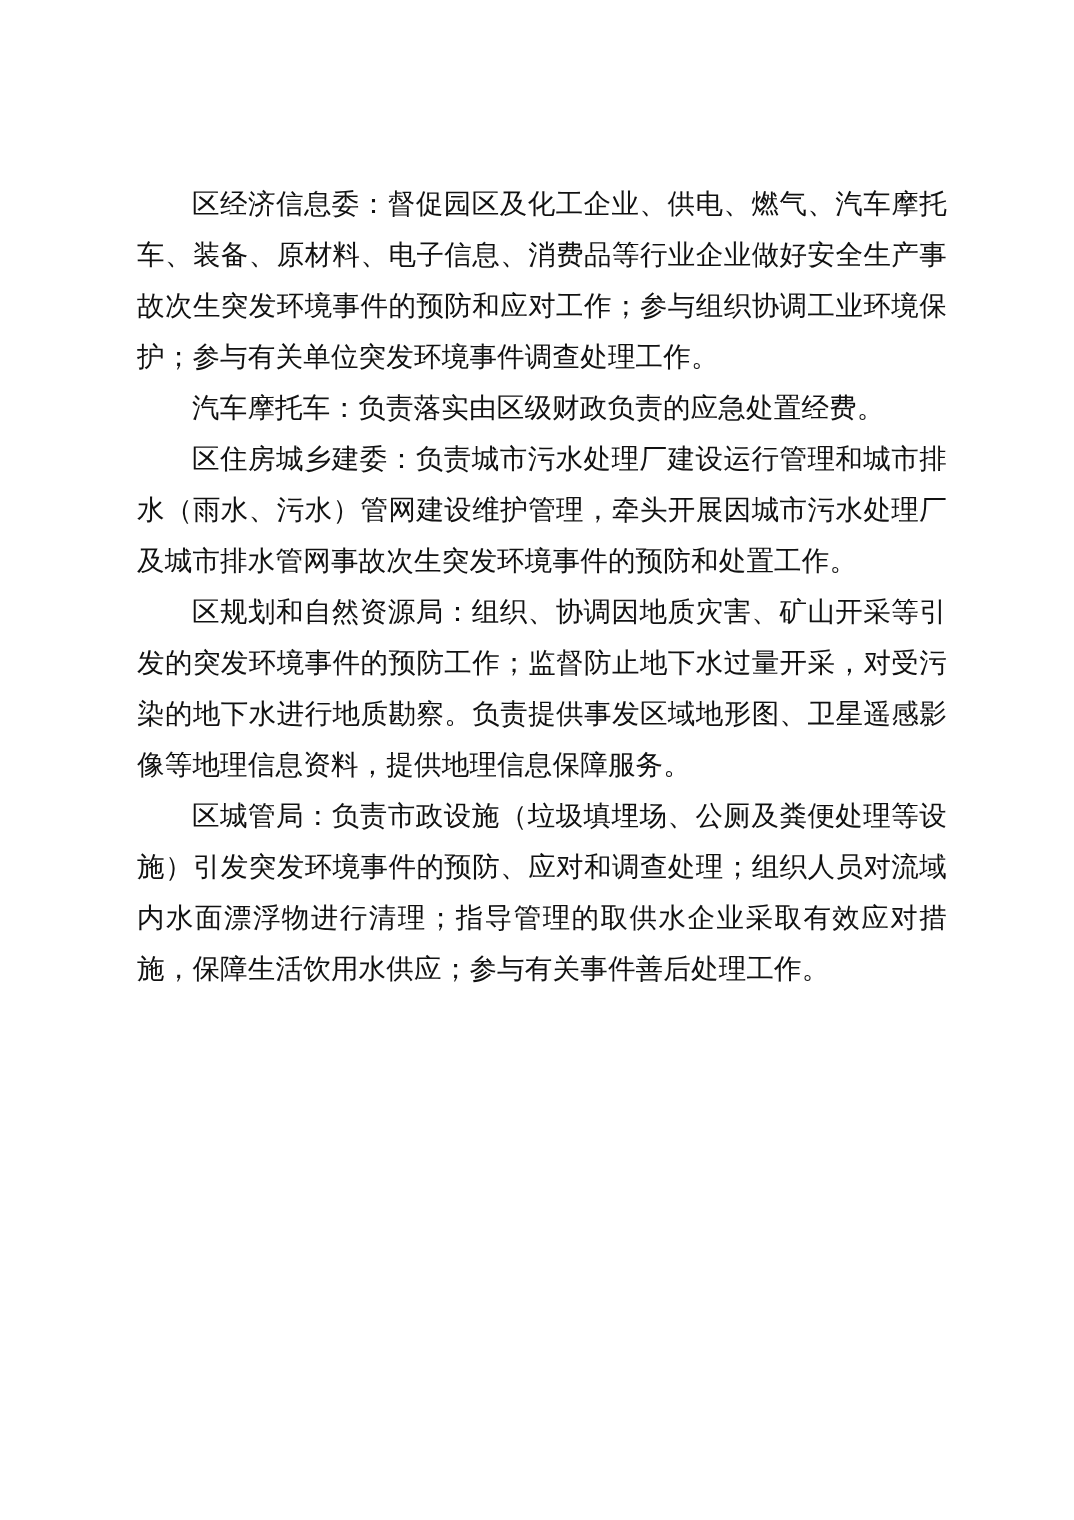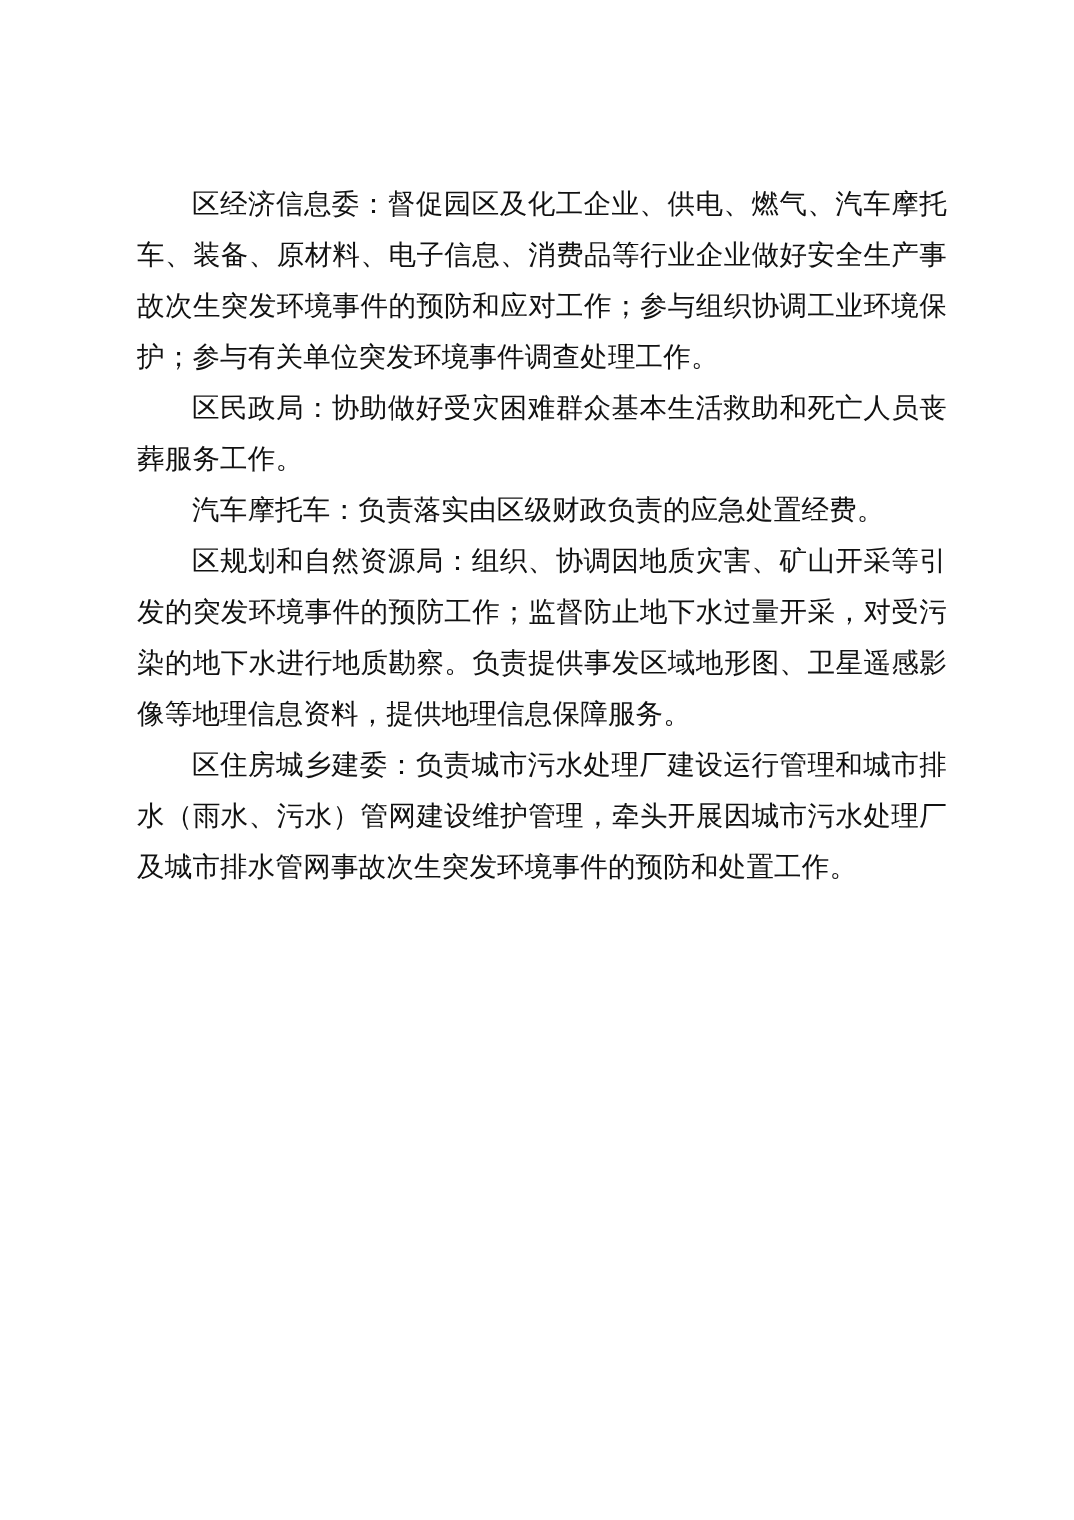--- a/index.html
+++ b/index.html
@@ -43,19 +43,19 @@
     font-size: 19px;
     color: #222222;
   }
 </style>
 </head>
 <body>
 
 <div class="page">
   <div class="content">
     <p class="para">区经济信息委：督促园区及化工企业、供电、燃气、汽车摩托车、装备、原材料、电子信息、消费品等行业企业做好安全生产事故次生突发环境事件的预防和应对工作；参与组织协调工业环境保护；参与有关单位突发环境事件调查处理工作。</p>
-    <p class="para">区民政局：协助做好受灾困难群众基本生活救助和死亡人员丧葬服务工作。</p>
     <p class="para">汽车摩托车：负责落实由区级财政负责的应急处置经费。</p>
+    <p class="para">区住房城乡建委：负责城市污水处理厂建设运行管理和城市排水（雨水、污水）管网建设维护管理，牵头开展因城市污水处理厂及城市排水管网事故次生突发环境事件的预防和处置工作。</p>
     <p class="para">区规划和自然资源局：组织、协调因地质灾害、矿山开采等引发的突发环境事件的预防工作；监督防止地下水过量开采，对受污染的地下水进行地质勘察。负责提供事发区域地形图、卫星遥感影像等地理信息资料，提供地理信息保障服务。</p>
-    <p class="para">区住房城乡建委：负责城市污水处理厂建设运行管理和城市排水（雨水、污水）管网建设维护管理，牵头开展因城市污水处理厂及城市排水管网事故次生突发环境事件的预防和处置工作。</p>
+    <p class="para">区城管局：负责市政设施（垃圾填埋场、公厕及粪便处理等设施）引发突发环境事件的预防、应对和调查处理；组织人员对流域内水面漂浮物进行清理；指导管理的取供水企业采取有效应对措施，保障生活饮用水供应；参与有关事件善后处理工作。</p>
   </div>
   <div class="page-number">30</div>
 </div>
 
 </body></html>

